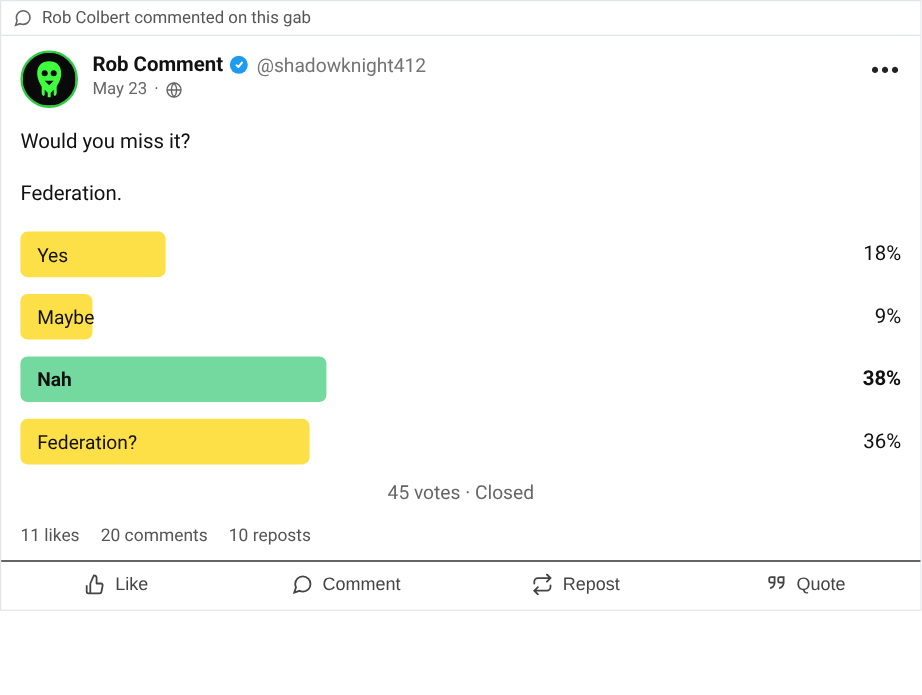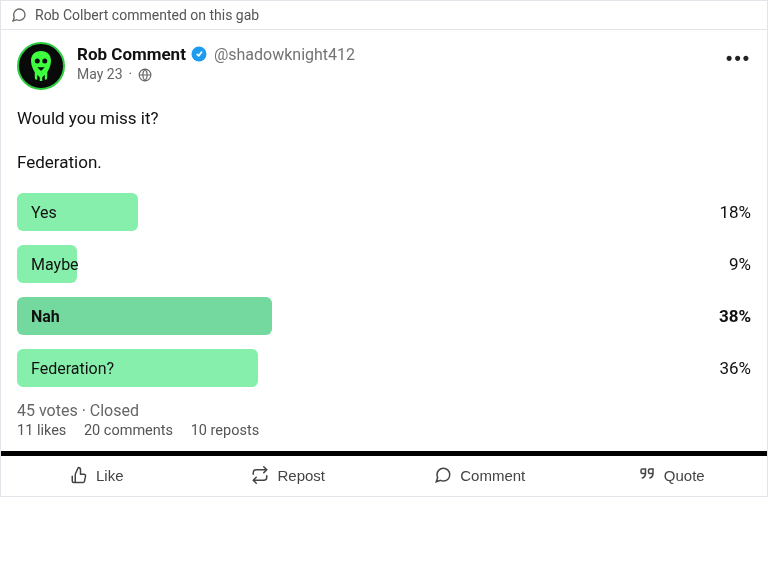--- a/index.html
+++ b/index.html
@@ -19,28 +19,28 @@
     .line2 { display: flex; align-items: flex-end; gap: 6px; color: #666; font-size: 14px; margin-top: 2px; }
     .dot { color: #666; }
     .globe { display: inline-flex; }
     .more-btn { position: absolute; right: 0; top: 6px; color: #222; letter-spacing: 2px; font-weight: 700; font-size: 18px; cursor: pointer; background: none; border: none; }
     .post-text { margin-top: 16px; color: #111; font-size: 17px; line-height: 1.5; }
     .post-text p { margin-bottom: 18px; }
     .poll { margin-top: 18px; }
     .poll-row { display: flex; align-items: center; margin-bottom: 14px; }
     .bar-wrap { flex: 1; position: relative; height: 38px; }
     .bar { height: 38px; border-radius: 6px; display: flex; align-items: center; padding: 0 14px; font-size: 16px; color: #111; }
-    .bar.grey { background: #86efac; }
+    .bar.grey { background: #fde047; }
     .bar.green { background: #74d99f; font-weight: 700; }
     .pct { width: 64px; text-align: right; font-size: 17px; color: #111; }
     .pct.bold { font-weight: 700; }
-    .poll-meta { color: #666; font-size: 16px; margin-top: 4px; margin-bottom: 2px; }
+    .poll-meta { color: #666; font-size: 16px; margin-top: 4px; margin-bottom: 18px; text-align: center; }
     .stats { color: #555; font-size: 14.5px; margin-bottom: 12px; }
     .stats span { margin-right: 14px; }
-    .actions { display: flex; border-top: 5px solid #000000; }
+    .actions { display: flex; border-top: 1px solid #000000; }
     .action { flex: 1; display: flex; align-items: center; justify-content: center; gap: 8px; padding: 10px 0 12px; color: #444; font-size: 15px; cursor: pointer; background: none; border: none; }
     .action .icon { display: inline-flex; }
   </style>
 </head>
 <body>
 
 <div class="card">
 
   <div class="notice">
     <span class="icon">
@@ -131,33 +131,33 @@
     <button class="action">
       <span class="icon">
         <svg width="18" height="18" viewBox="0 0 24 24" fill="none" stroke="#444" stroke-width="2" stroke-linejoin="round">
           <path d="M7 22V11 M3 13v7a2 2 0 0 0 2 2h12.3a2 2 0 0 0 2-1.6l1.4-7a2 2 0 0 0-2-2.4H14V5a3 3 0 0 0-3-3l-4 9"></path>
         </svg>
       </span>
       <span>Like</span>
     </button>
     <button class="action">
       <span class="icon">
+        <svg width="18" height="18" viewBox="0 0 24 24" fill="none" stroke="#444" stroke-width="2">
+          <path d="M21 11.5a8.38 8.38 0 0 1-8.5 8.5 8.5 8.5 0 0 1-3.8-.9L3 21l1.9-5.7A8.38 8.38 0 0 1 4 11.5a8.5 8.5 0 0 1 17 0z"></path>
+        </svg>
+      </span>
+      <span>Comment</span>
+    </button>
+    <button class="action">
+      <span class="icon">
         <svg width="18" height="18" viewBox="0 0 24 24" fill="none" stroke="#444" stroke-width="2" stroke-linecap="round">
           <path d="M17 1l4 4-4 4 M3 11V9a4 4 0 0 1 4-4h14 M7 23l-4-4 4-4 M21 13v2a4 4 0 0 1-4 4H3"></path>
         </svg>
       </span>
       <span>Repost</span>
-    </button>
-    <button class="action">
-      <span class="icon">
-        <svg width="18" height="18" viewBox="0 0 24 24" fill="none" stroke="#444" stroke-width="2">
-          <path d="M21 11.5a8.38 8.38 0 0 1-8.5 8.5 8.5 8.5 0 0 1-3.8-.9L3 21l1.9-5.7A8.38 8.38 0 0 1 4 11.5a8.5 8.5 0 0 1 17 0z"></path>
-        </svg>
-      </span>
-      <span>Comment</span>
     </button>
     <button class="action">
       <span class="icon">
         <svg width="18" height="18" viewBox="0 0 24 24" fill="none" stroke="#444" stroke-width="2">
           <path d="M6 4h4v6H6a2 2 0 0 1-2-2V6a2 2 0 0 1 2-2z M10 10c0 4-3 6-5 6 M16 4h4v6h-4a2 2 0 0 1-2-2V6a2 2 0 0 1 2-2z M20 10c0 4-3 6-5 6"></path>
         </svg>
       </span>
       <span>Quote</span>
     </button>
   </div>

